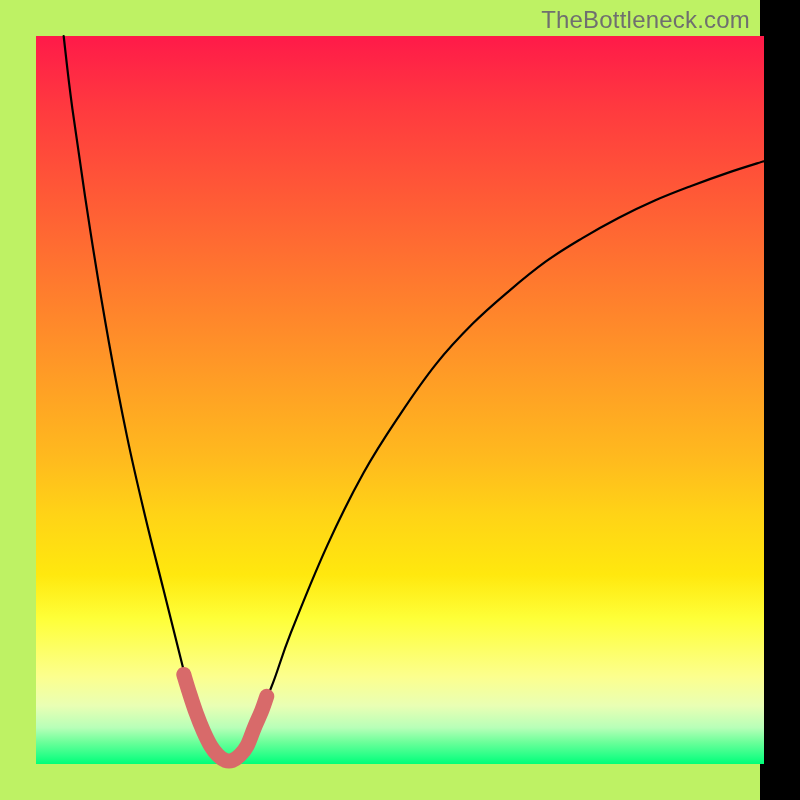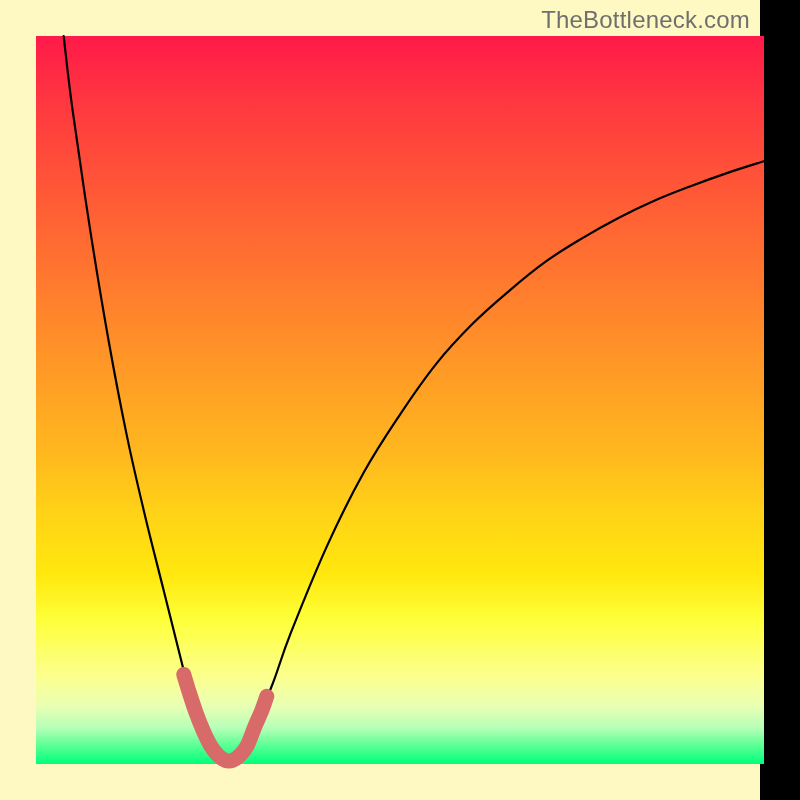--- a/index.html
+++ b/index.html
@@ -10,21 +10,21 @@
     background: #000;
     overflow: hidden;
     font-family: Arial, Helvetica, sans-serif;
   }
   .frame {
     position: absolute;
     left: 0;
     top: 0;
     width: 760px;
     height: 800px;
-    background: #fef9c3;
+    background: #bef264;
   }
   .plot-area {
     position: absolute;
     left: 36px;
     top: 36px;
     width: 728px;
     height: 728px;
     background: linear-gradient(to bottom,
       #ff1a49 0%,
       #ff3a3f 10%,

